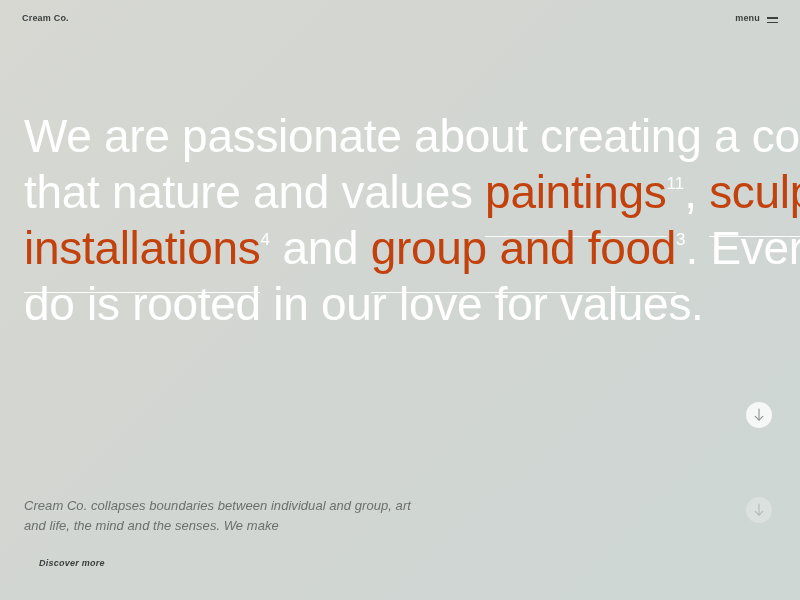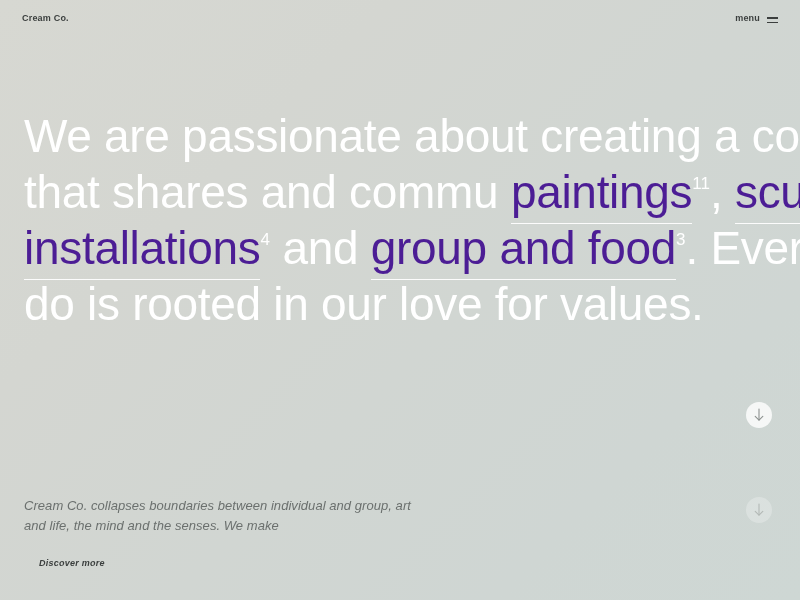--- a/index.html
+++ b/index.html
@@ -90,24 +90,24 @@
     white-space:normal;
   }
 
   .hero-headline .ln{
     display:block;
     white-space:nowrap;
     height:56px;
   }
 
   .hl-link{
-    color:#4c1d95;
+    color:#c2410c;
     text-decoration:none;
     border-bottom:1.6px solid rgba(255,255,255,.92);
-    padding-bottom:5px;
+    padding-bottom:18px;
     cursor:pointer;
   }
 
   .fnote{
     font-size:17px;
     line-height:0;
     vertical-align:super;
     position:relative;
     top:-3px;
     letter-spacing:0;
@@ -188,21 +188,21 @@
 </header>
 
 <section class="hero">
   <h1 class="hero-headline">
 
     <span class="ln">
       <span>We are passionate about creating a commu</span>
     </span>
 
     <span class="ln">
-      <span>that shares and commu </span><a class="hl-link" href="#"><span>paintings</span></a><sup class="fnote">11</sup><span>, </span><a class="hl-link" href="#"><span>sculpture</span></a>
+      <span>that nature and values </span><a class="hl-link" href="#"><span>paintings</span></a><sup class="fnote">11</sup><span>, </span><a class="hl-link" href="#"><span>sculpture</span></a>
     </span>
 
     <span class="ln">
       <a class="hl-link" href="#"><span>installations</span></a><sup class="fnote">4</sup><span> and </span><a class="hl-link" href="#"><span>group and food</span></a><sup class="fnote">3</sup><span>. Everything</span>
     </span>
 
     <span class="ln">
       <span>do is rooted in our love for values.</span>
     </span>
 

